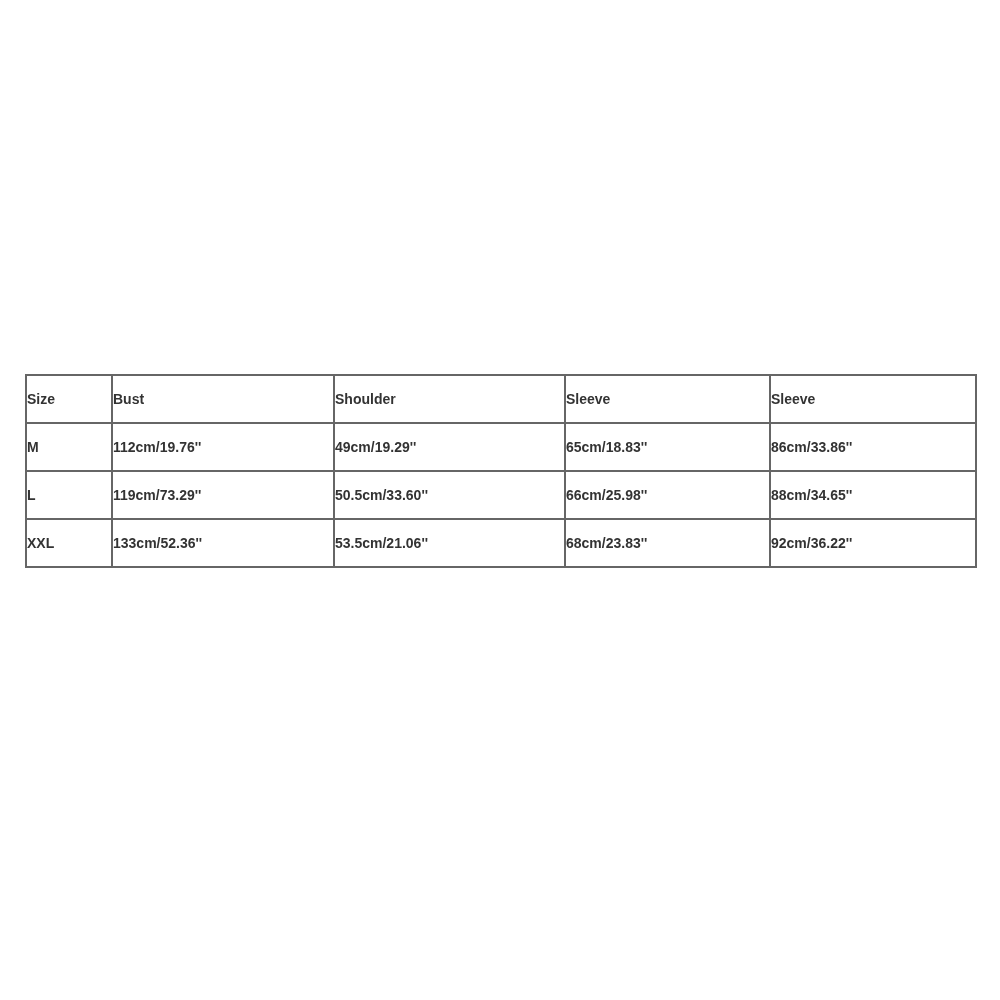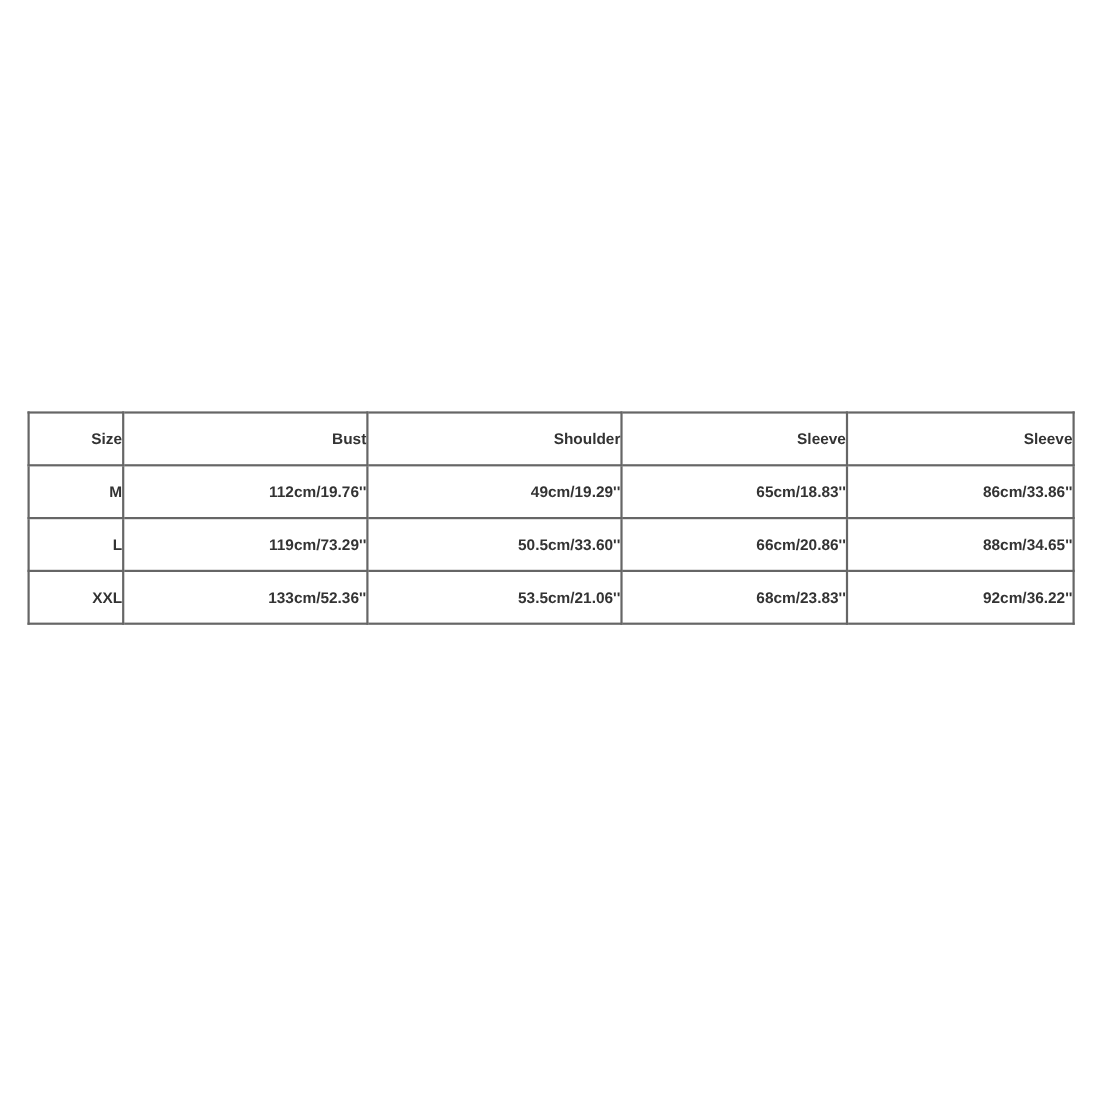--- a/index.html
+++ b/index.html
@@ -20,21 +20,21 @@
       top: 374px;
       width: 950px;
       border-collapse: collapse;
       table-layout: fixed;
     }
     .size-table th,
     .size-table td {
       border: 2px solid #666666;
       height: 46px;
       padding: 0;
-      text-align: right;
+      text-align: left;
       vertical-align: middle;
       font-size: 14px;
       font-weight: bold;
       color: #333333;
     }
     .size-table th {
       font-size: 14px;
     }
     col.c-size { width: 86px; }
     col.c-bust { width: 222px; }
@@ -67,21 +67,21 @@
       <td>M</td>
       <td>112cm/19.76''</td>
       <td>49cm/19.29''</td>
       <td>65cm/18.83''</td>
       <td>86cm/33.86''</td>
     </tr>
     <tr>
       <td>L</td>
       <td>119cm/73.29''</td>
       <td>50.5cm/33.60''</td>
-      <td>66cm/20.86''</td>
+      <td>66cm/25.98''</td>
       <td>88cm/34.65''</td>
     </tr>
     <tr>
       <td>XXL</td>
       <td>133cm/52.36''</td>
       <td>53.5cm/21.06''</td>
       <td>68cm/23.83''</td>
       <td>92cm/36.22''</td>
     </tr>
   </tbody>

